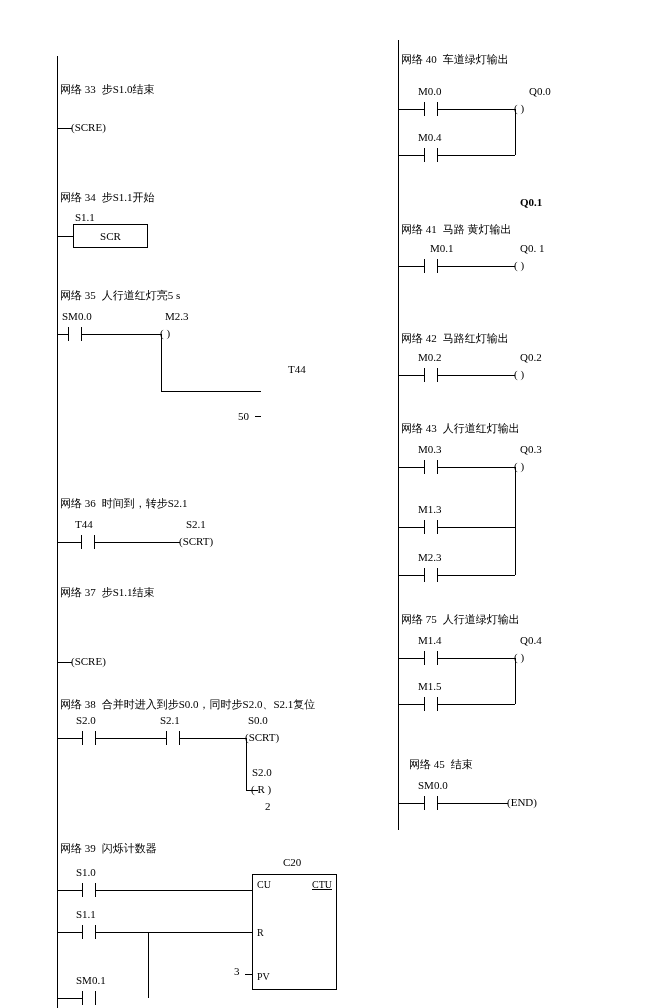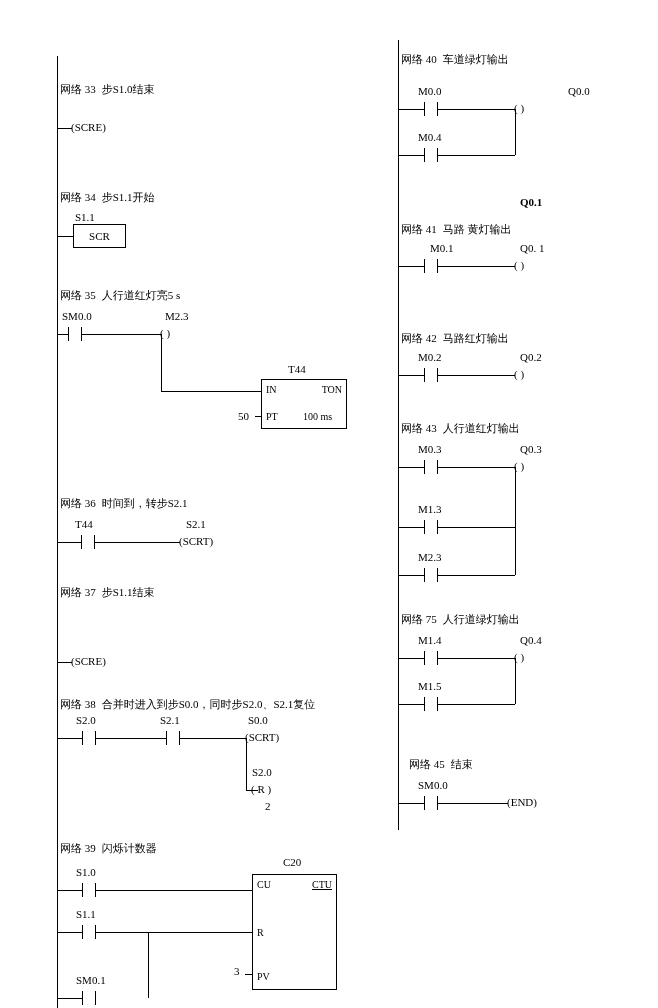--- a/index.html
+++ b/index.html
@@ -34,45 +34,39 @@
     <span class="num">网络 33</span><span>步S1.0结束</span>
   </div>
   <div class="hline" style="left:57px;top:128px;width:15px;"></div>
   <div class="coil" style="left:71px;top:121px;">(SCRE)</div>
 
   <div class="net-title" style="left:60px;top:190px;">
     <span class="num">网络 34</span><span>步S1.1开始</span>
   </div>
   <div class="lbl" style="left:75px;top:211px;">S1.1</div>
   <div class="hline" style="left:57px;top:236px;width:16px;"></div>
-  <div class="scrbox" style="left:73px;top:224px;width:53px;height:24px;">SCR</div>
+  <div class="scrbox" style="left:73px;top:224px;width:75px;height:24px;">SCR</div>
 
   <div class="net-title" style="left:60px;top:288px;">
     <span class="num">网络 35</span><span>人行道红灯亮5 s</span>
   </div>
   <div class="lbl" style="left:62px;top:310px;">SM0.0</div>
   <div class="lbl" style="left:165px;top:310px;">M2.3</div>
   <div class="hline" style="left:57px;top:334px;width:11px;"></div>
   <div class="contact" style="left:68px;top:327px;">
       <i class="l"></i>
       <i class="r"></i>
     </div>
   <div class="hline" style="left:81px;top:334px;width:80px;"></div>
   <div class="coil" style="left:160px;top:327px;">(    )</div>
 
   <div class="vline" style="left:161px;top:334px;height:57px;"></div>
   <div class="hline" style="left:161px;top:391px;width:100px;"></div>
 
   <div class="lbl" style="left:288px;top:363px;">T44</div>
-  <div class="box" style="left:261px;top:379px;width:86px;height:50px;">
-    <span class="bt" style="left:4px;top:4px;">IN</span>
-    <span class="bt" style="right:4px;top:4px;">TON</span>
-    <span class="bt" style="left:4px;top:31px;">PT</span>
-    <span class="bt" style="left:41px;top:31px;">100 ms</span>
-  </div>
   <div class="lbl" style="left:238px;top:410px;">50</div>
   <div class="hline" style="left:255px;top:416px;width:6px;"></div>
 
   <div class="net-title" style="left:60px;top:496px;">
     <span class="num">网络 36</span><span>时间到，转步S2.1</span>
   </div>
   <div class="lbl" style="left:75px;top:518px;">T44</div>
   <div class="lbl" style="left:186px;top:518px;">S2.1</div>
   <div class="hline" style="left:57px;top:542px;width:24px;"></div>
   <div class="contact" style="left:81px;top:535px;">
@@ -149,21 +143,21 @@
   </div>
   <div class="lbl" style="left:234px;top:965px;">3</div>
   <div class="hline" style="left:245px;top:974px;width:7px;"></div>
 
   <div class="rail" style="left:398px;top:40px;height:790px;"></div>
 
   <div class="net-title" style="left:401px;top:52px;">
     <span class="num">网络 40</span><span>车道绿灯输出</span>
   </div>
   <div class="lbl" style="left:418px;top:85px;">M0.0</div>
-  <div class="lbl" style="left:552px;top:85px;padding-left:16px;">Q0.0</div>
+  <div class="lbl" style="left:513px;top:85px;padding-left:16px;">Q0.0</div>
   <div class="hline" style="left:398px;top:109px;width:26px;"></div>
   <div class="contact" style="left:424px;top:102px;">
       <i class="l"></i>
       <i class="r"></i>
     </div>
   <div class="hline" style="left:437px;top:109px;width:78px;"></div>
   <div class="coil" style="left:514px;top:102px;">(    )</div>
 
   <div class="lbl" style="left:418px;top:131px;">M0.4</div>
   <div class="hline" style="left:398px;top:155px;width:26px;"></div>

